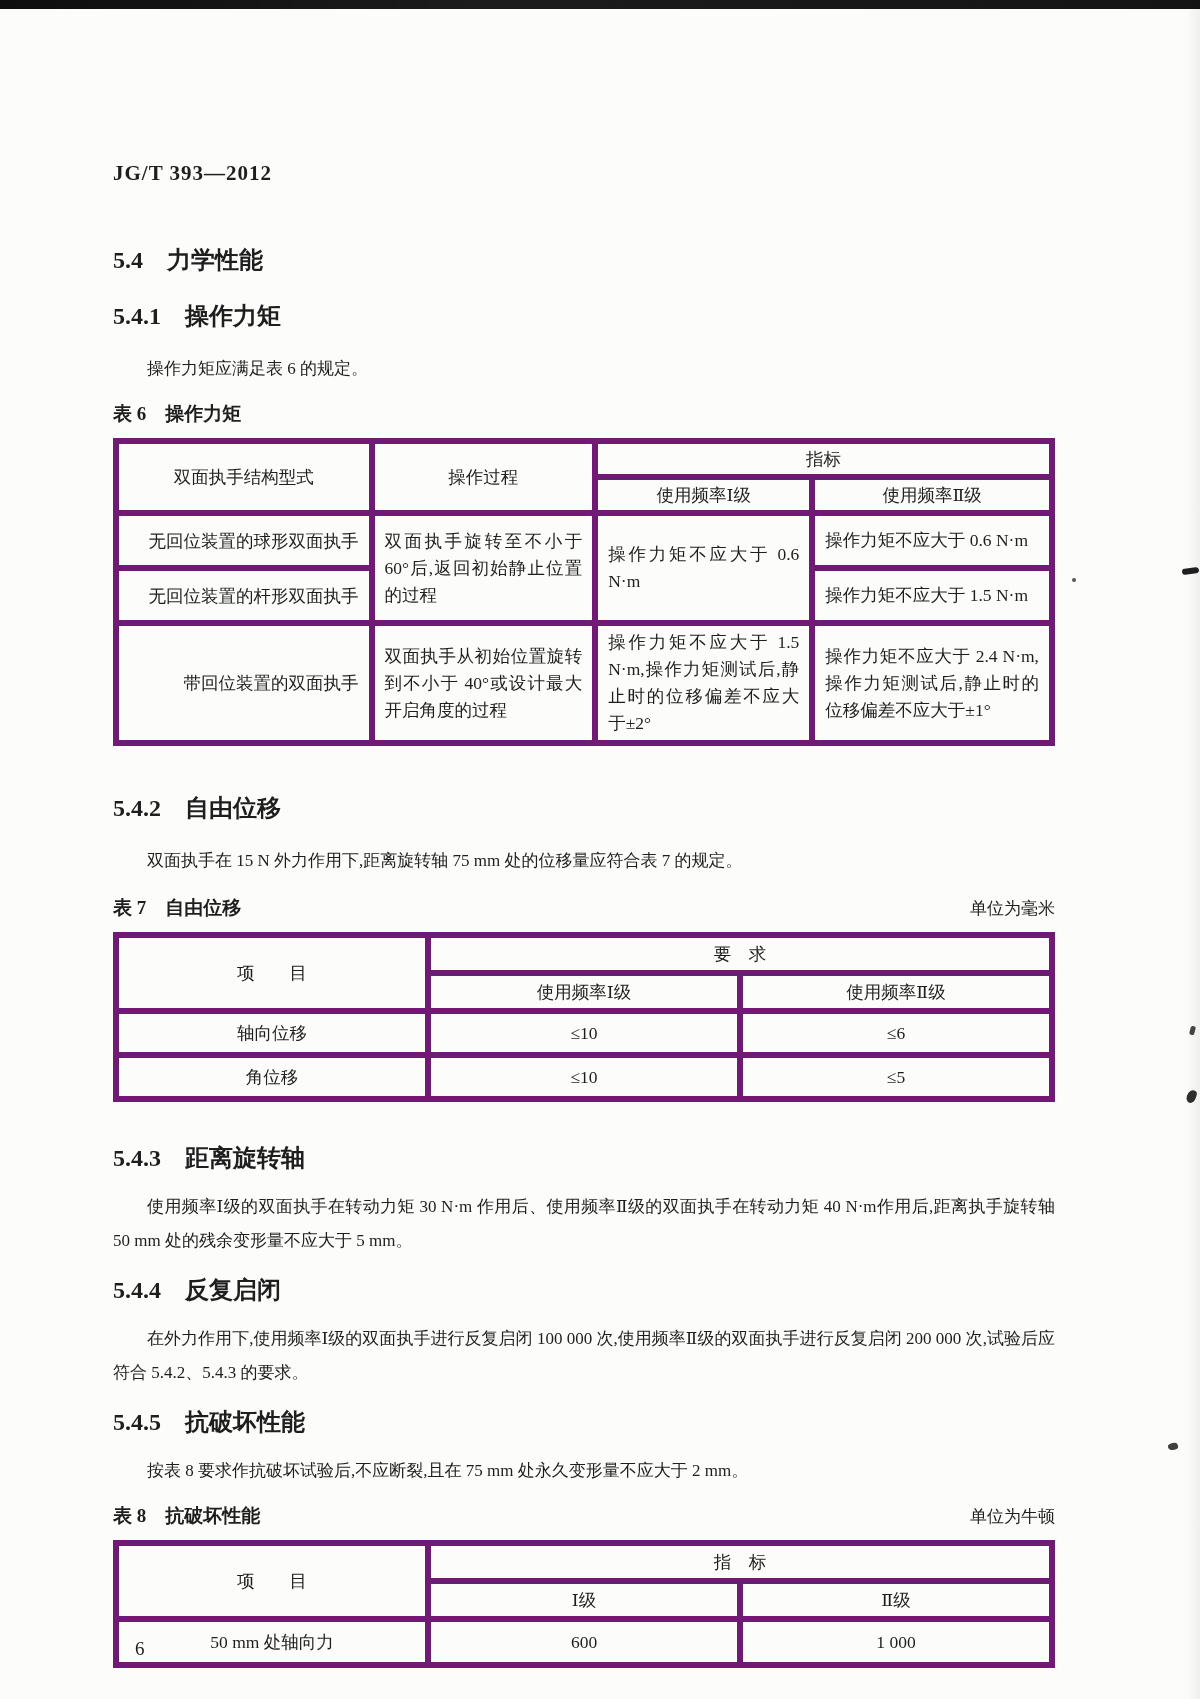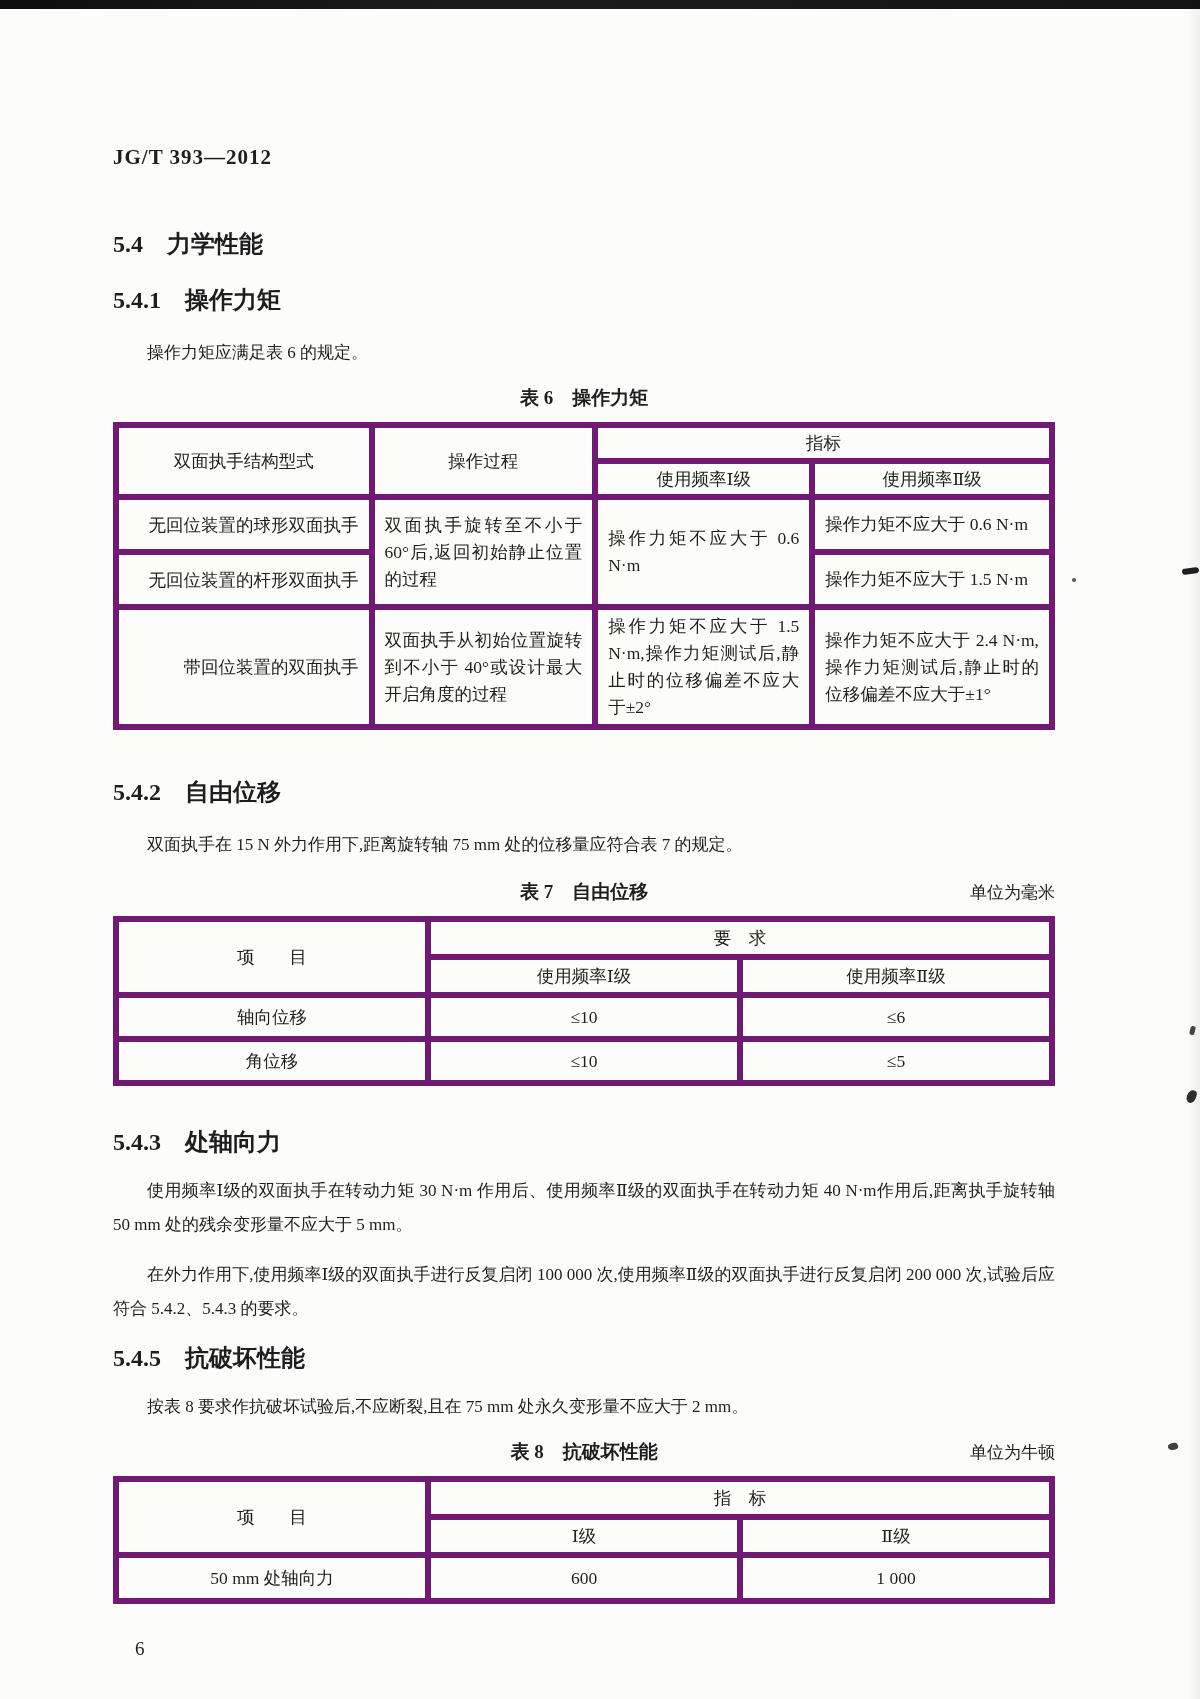--- a/index.html
+++ b/index.html
@@ -13,21 +13,21 @@
   }
   .scan-bar{
     position:absolute;top:0;left:0;width:1200px;height:9px;
     background:linear-gradient(90deg,#0e0e0e,#1c1c1c 40%,#141414);
   }
   .edge-shade{
     position:absolute;top:0;right:0;width:14px;height:1699px;
     background:linear-gradient(90deg,rgba(0,0,0,0),rgba(0,0,0,0.05));
   }
   .content{
-    position:absolute;left:113px;top:0;width:942px;
+    position:absolute;left:113px;top:16px;width:942px;
   }
   .std-code{
     margin-top:145px;
     font-size:21px;font-weight:bold;letter-spacing:1px;
   }
   .sec-heading{
     font-size:24px;font-weight:bold;
   }
   .h54 {margin-top:58px;}
   .h541{margin-top:24px;}
@@ -38,21 +38,21 @@
   .body-para{
     margin:20px 0 0 0;
     font-size:17px;line-height:34px;
     text-indent:2em;text-align:justify;
   }
   .p3,.p4{margin-top:16px;}
   .p5{margin-top:16px;}
   .caption-row{
     position:relative;
     margin-top:14px;
-    text-align:center;
+    text-align:left;
     font-size:19px;
     height:28px;line-height:28px;
   }
   .caption-row .caption{font-weight:bold;}
   .caption-row .unit-note{
     position:absolute;right:0;top:1px;
     font-weight:normal;font-size:17px;
   }
   .cap6{margin-top:14px;}
   .cap7{margin-top:16px;}
@@ -181,23 +181,24 @@
       <td>≤6</td>
     </tr>
     <tr class="dr">
       <td>角位移</td>
       <td>≤10</td>
       <td>≤5</td>
     </tr>
   </tbody>
     </table>
 
-  <div class="sec-heading h543">5.4.3　处轴向力</div>
+  <div class="sec-heading h543">5.4.3　距离旋转轴</div>
   <p class="body-para p3">使用频率Ⅰ级的双面执手在转动力矩 30 N·m 作用后、使用频率Ⅱ级的双面执手在转动力矩 40 N·m作用后,距离执手旋转轴 50 mm 处的残余变形量不应大于 5 mm。</p>
 
+  <div class="sec-heading h544">5.4.4　反复启闭</div>
   <p class="body-para p4">在外力作用下,使用频率Ⅰ级的双面执手进行反复启闭 100 000 次,使用频率Ⅱ级的双面执手进行反复启闭 200 000 次,试验后应符合 5.4.2、5.4.3 的要求。</p>
 
   <div class="sec-heading h545">5.4.5　抗破坏性能</div>
   <p class="body-para p5">按表 8 要求作抗破坏试验后,不应断裂,且在 75 mm 处永久变形量不应大于 2 mm。</p>
 
   <div class="caption-row cap8">
     <span class="caption">表 8　抗破坏性能</span>
     <span class="unit-note">单位为牛顿</span>
   </div>
 

